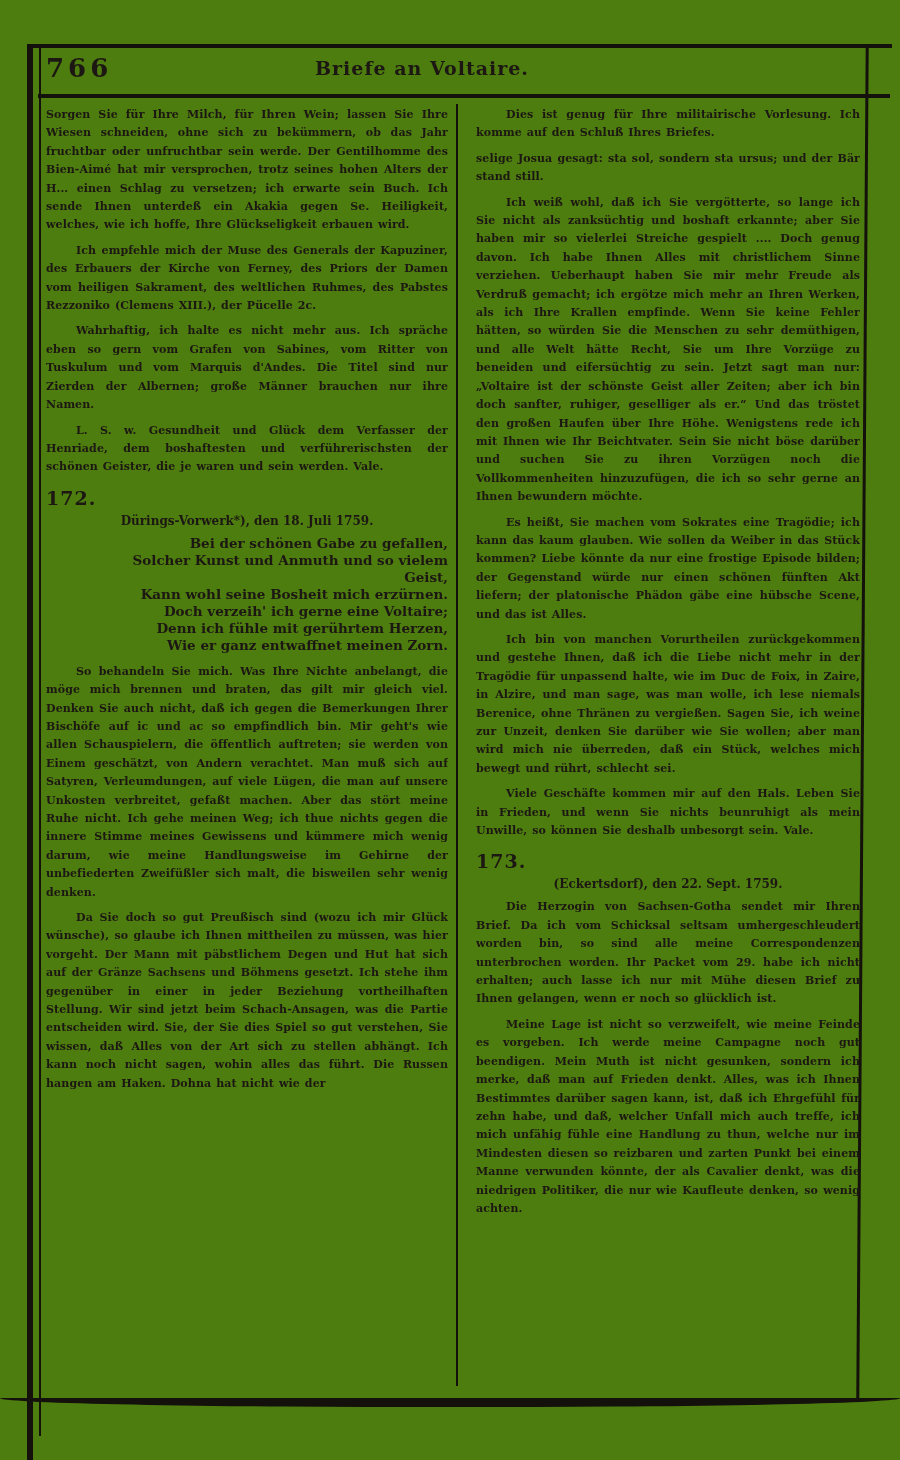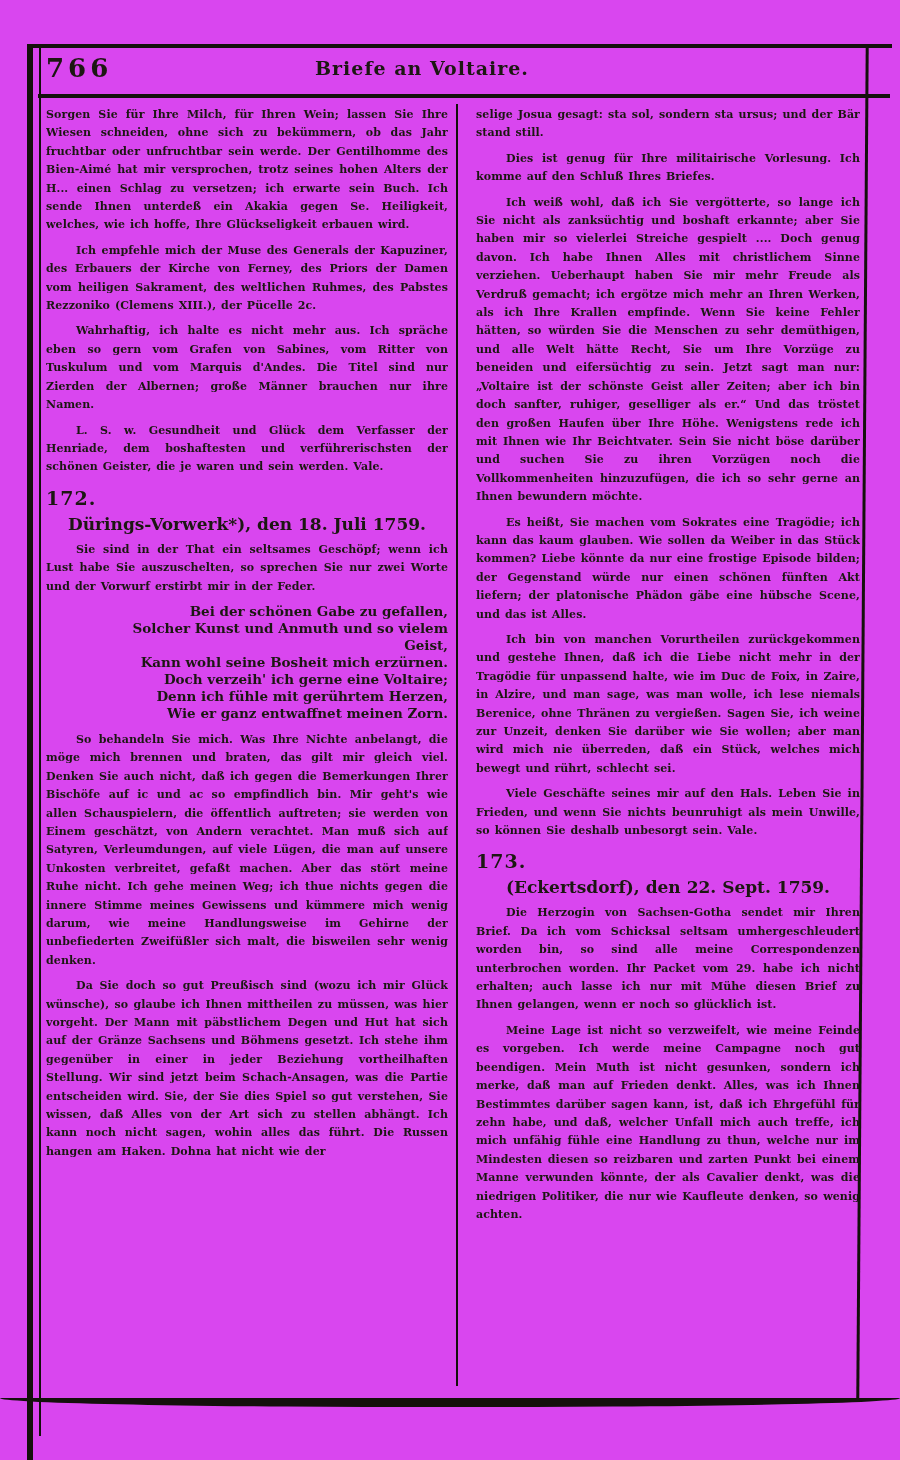--- a/index.html
+++ b/index.html
@@ -1,18 +1,18 @@
 <!DOCTYPE html>
 <html><head>
 <meta charset="utf-8">
 <style>
   html,body { margin:0; padding:0; background:#d8d5cd; }
   .page {
     position:relative; width:900px; height:1460px;
-    background:#d946ef; overflow:hidden;
+    background:#4d7c0f; overflow:hidden;
     font-family:"DejaVu Serif", serif; color:#1c1712;
   }
   
   .frame { position:absolute; background:#14100c; }
   .frame-top    { left:28px; top:44px; width:864px; height:4px; }
   .frame-left-outer { left:27px; top:44px; width:6px; height:1416px; }
   .frame-left-inner { left:39px; top:46px; width:2px; height:1390px; }
   .frame-right  { left:861px; top:46px; width:3px; height:1352px; transform:rotate(0.4deg); }
   .frame-bottom { left:0; top:1398px; width:900px; height:9px; border-radius:0 0 50% 50%/0 0 10px 10px; }
   .header-rule  { left:38px; top:94px; width:852px; height:4px; }
@@ -27,21 +27,21 @@
   .col-left  { width:402px; margin-right:28px; }
   .col-right { width:384px; }
 
   .para {
     margin:0 0 7px 0; font-size:11px; line-height:18.4px;
     text-align:justify; text-indent:30px; font-weight:bold;
     letter-spacing:0.1px; word-spacing:1px;
   }
   .noindent { text-indent:0; }
   .letter-number { text-align:left; font-weight:bold; font-size:19px; margin:10px 0 5px 0; letter-spacing:1px; }
-  .dateline { text-align:center; font-weight:bold; font-size:17px; margin:0 0 7px 0; }
+  .dateline { text-align:center; font-weight:bold; font-size:12px; margin:0 0 7px 0; }
   .poem { margin:3px 0 9px 56px;text-align:right; }
   .poem-line { font-size:13.5px; line-height:17px; font-weight:bold; }
 </style>
 </head>
 <body>
 
 <div class="page">
   <div class="frame frame-top"></div>
   <div class="frame frame-left-outer"></div>
   <div class="frame frame-left-inner"></div>
@@ -55,39 +55,38 @@
   <div class="frame header-rule"></div>
 
   <div class="columns">
     <div class="col col-left">
         <p class="para noindent">Sorgen Sie für Ihre Milch, für Ihren Wein; lassen Sie Ihre Wiesen schneiden, ohne sich zu bekümmern, ob das Jahr fruchtbar oder unfruchtbar sein werde. Der Gentilhomme des Bien-Aimé hat mir versprochen, trotz seines hohen Alters der H... einen Schlag zu versetzen; ich erwarte sein Buch. Ich sende Ihnen unterdeß ein Akakia gegen Se. Heiligkeit, welches, wie ich hoffe, Ihre Glückseligkeit erbauen wird.</p>
         <p class="para">Ich empfehle mich der Muse des Generals der Kapuziner, des Erbauers der Kirche von Ferney, des Priors der Damen vom heiligen Sakrament, des weltlichen Ruhmes, des Pabstes Rezzoniko (Clemens XIII.), der Pücelle 2c.</p>
         <p class="para">Wahrhaftig, ich halte es nicht mehr aus. Ich spräche eben so gern vom Grafen von Sabines, vom Ritter von Tuskulum und vom Marquis d'Andes. Die Titel sind nur Zierden der Albernen; große Männer brauchen nur ihre Namen.</p>
         <p class="para">L. S. w. Gesundheit und Glück dem Verfasser der Henriade, dem boshaftesten und verführerischsten der schönen Geister, die je waren und sein werden. Vale.</p>
         <div class="letter-number">172.</div>
         <div class="dateline">Dürings-Vorwerk*), den 18. Juli 1759.</div>
-        <p class="para">Sie sind in der That ein seltsames Geschöpf; wenn ich Lust habe Sie auszuschelten, so sprechen Sie nur zwei Worte und der Vorwurf erstirbt mir in der Feder.</p>
         <div class="poem">
           <div class="poem-line">Bei der schönen Gabe zu gefallen,</div>
           <div class="poem-line">Solcher Kunst und Anmuth und so vielem Geist,</div>
           <div class="poem-line">Kann wohl seine Bosheit mich erzürnen.</div>
           <div class="poem-line">Doch verzeih' ich gerne eine Voltaire;</div>
           <div class="poem-line">Denn ich fühle mit gerührtem Herzen,</div>
           <div class="poem-line">Wie er ganz entwaffnet meinen Zorn.</div>
         </div>
         <p class="para">So behandeln Sie mich. Was Ihre Nichte anbelangt, die möge mich brennen und braten, das gilt mir gleich viel. Denken Sie auch nicht, daß ich gegen die Bemerkungen Ihrer Bischöfe auf ic und ac so empfindlich bin. Mir geht's wie allen Schauspielern, die öffentlich auftreten; sie werden von Einem geschätzt, von Andern verachtet. Man muß sich auf Satyren, Verleumdungen, auf viele Lügen, die man auf unsere Unkosten verbreitet, gefaßt machen. Aber das stört meine Ruhe nicht. Ich gehe meinen Weg; ich thue nichts gegen die innere Stimme meines Gewissens und kümmere mich wenig darum, wie meine Handlungsweise im Gehirne der unbefiederten Zweifüßler sich malt, die bisweilen sehr wenig denken.</p>
         <p class="para">Da Sie doch so gut Preußisch sind (wozu ich mir Glück wünsche), so glaube ich Ihnen mittheilen zu müssen, was hier vorgeht. Der Mann mit päbstlichem Degen und Hut hat sich auf der Gränze Sachsens und Böhmens gesetzt. Ich stehe ihm gegenüber in einer in jeder Beziehung vortheilhaften Stellung. Wir sind jetzt beim Schach-Ansagen, was die Partie entscheiden wird. Sie, der Sie dies Spiel so gut verstehen, Sie wissen, daß Alles von der Art sich zu stellen abhängt. Ich kann noch nicht sagen, wohin alles das führt. Die Russen hangen am Haken. Dohna hat nicht wie der</p>
       </div>
     <div class="col col-right">
+        <p class="para">Dies ist genug für Ihre militairische Vorlesung. Ich komme auf den Schluß Ihres Briefes.</p>
         <p class="para noindent">selige Josua gesagt: sta sol, sondern sta ursus; und der Bär stand still.</p>
-        <p class="para">Dies ist genug für Ihre militairische Vorlesung. Ich komme auf den Schluß Ihres Briefes.</p>
         <p class="para">Ich weiß wohl, daß ich Sie vergötterte, so lange ich Sie nicht als zanksüchtig und boshaft erkannte; aber Sie haben mir so vielerlei Streiche gespielt .... Doch genug davon. Ich habe Ihnen Alles mit christlichem Sinne verziehen. Ueberhaupt haben Sie mir mehr Freude als Verdruß gemacht; ich ergötze mich mehr an Ihren Werken, als ich Ihre Krallen empfinde. Wenn Sie keine Fehler hätten, so würden Sie die Menschen zu sehr demüthigen, und alle Welt hätte Recht, Sie um Ihre Vorzüge zu beneiden und eifersüchtig zu sein. Jetzt sagt man nur: „Voltaire ist der schönste Geist aller Zeiten; aber ich bin doch sanfter, ruhiger, geselliger als er.“ Und das tröstet den großen Haufen über Ihre Höhe. Wenigstens rede ich mit Ihnen wie Ihr Beichtvater. Sein Sie nicht böse darüber und suchen Sie zu ihren Vorzügen noch die Vollkommenheiten hinzuzufügen, die ich so sehr gerne an Ihnen bewundern möchte.</p>
         <p class="para">Es heißt, Sie machen vom Sokrates eine Tragödie; ich kann das kaum glauben. Wie sollen da Weiber in das Stück kommen? Liebe könnte da nur eine frostige Episode bilden; der Gegenstand würde nur einen schönen fünften Akt liefern; der platonische Phädon gäbe eine hübsche Scene, und das ist Alles.</p>
         <p class="para">Ich bin von manchen Vorurtheilen zurückgekommen und gestehe Ihnen, daß ich die Liebe nicht mehr in der Tragödie für unpassend halte, wie im Duc de Foix, in Zaire, in Alzire, und man sage, was man wolle, ich lese niemals Berenice, ohne Thränen zu vergießen. Sagen Sie, ich weine zur Unzeit, denken Sie darüber wie Sie wollen; aber man wird mich nie überreden, daß ein Stück, welches mich bewegt und rührt, schlecht sei.</p>
-        <p class="para">Viele Geschäfte seines mir auf den Hals. Leben Sie in Frieden, und wenn Sie nichts beunruhigt als mein Unwille, so können Sie deshalb unbesorgt sein. Vale.</p>
+        <p class="para">Viele Geschäfte kommen mir auf den Hals. Leben Sie in Frieden, und wenn Sie nichts beunruhigt als mein Unwille, so können Sie deshalb unbesorgt sein. Vale.</p>
         <div class="letter-number">173.</div>
         <div class="dateline">(Eckertsdorf), den 22. Sept. 1759.</div>
         <p class="para">Die Herzogin von Sachsen-Gotha sendet mir Ihren Brief. Da ich vom Schicksal seltsam umhergeschleudert worden bin, so sind alle meine Correspondenzen unterbrochen worden. Ihr Packet vom 29. habe ich nicht erhalten; auch lasse ich nur mit Mühe diesen Brief zu Ihnen gelangen, wenn er noch so glücklich ist.</p>
         <p class="para">Meine Lage ist nicht so verzweifelt, wie meine Feinde es vorgeben. Ich werde meine Campagne noch gut beendigen. Mein Muth ist nicht gesunken, sondern ich merke, daß man auf Frieden denkt. Alles, was ich Ihnen Bestimmtes darüber sagen kann, ist, daß ich Ehrgefühl für zehn habe, und daß, welcher Unfall mich auch treffe, ich mich unfähig fühle eine Handlung zu thun, welche nur im Mindesten diesen so reizbaren und zarten Punkt bei einem Manne verwunden könnte, der als Cavalier denkt, was die niedrigen Politiker, die nur wie Kaufleute denken, so wenig achten.</p>
       </div>
   </div>
   <div class="frame col-divider"></div>
 </div>
 
 </body></html>

